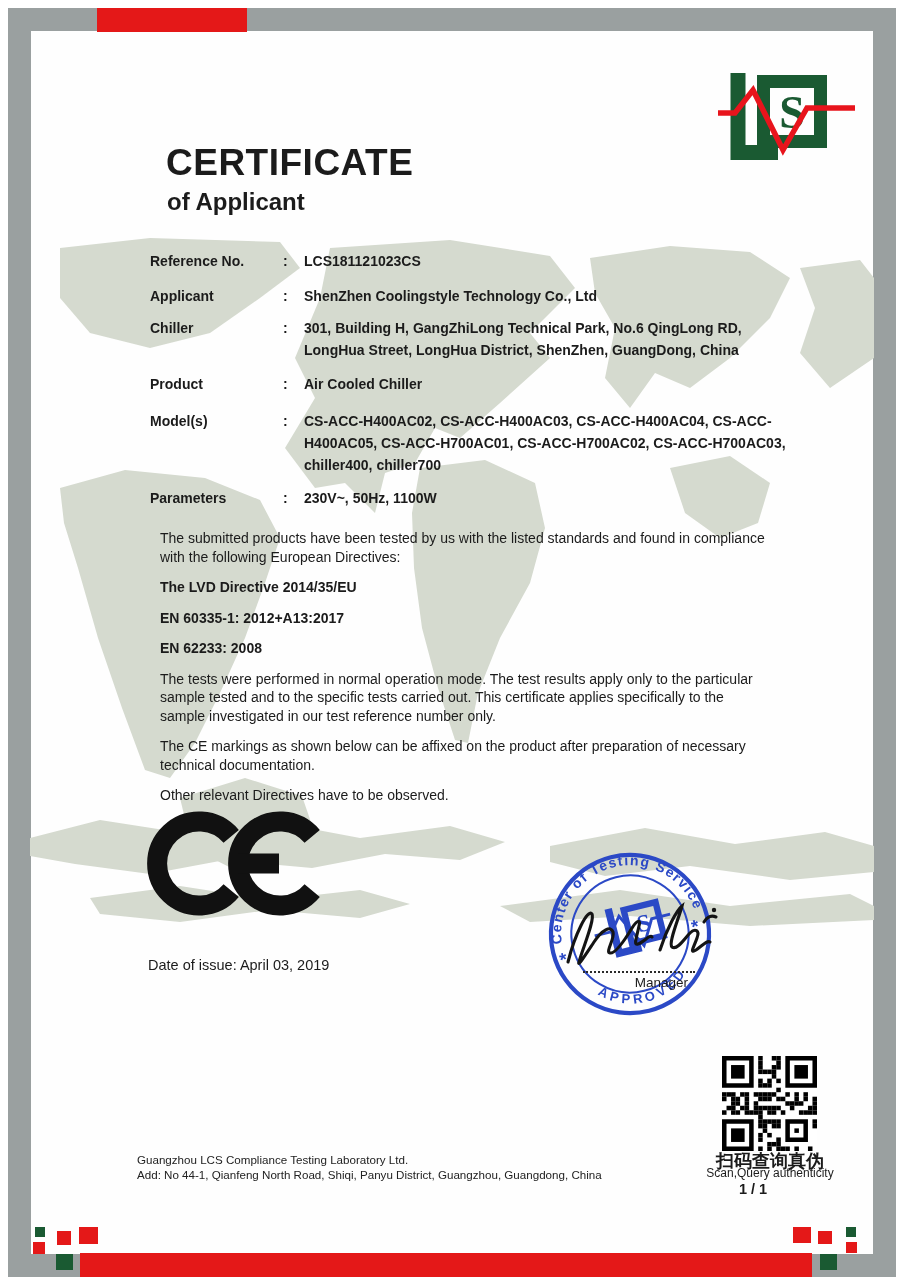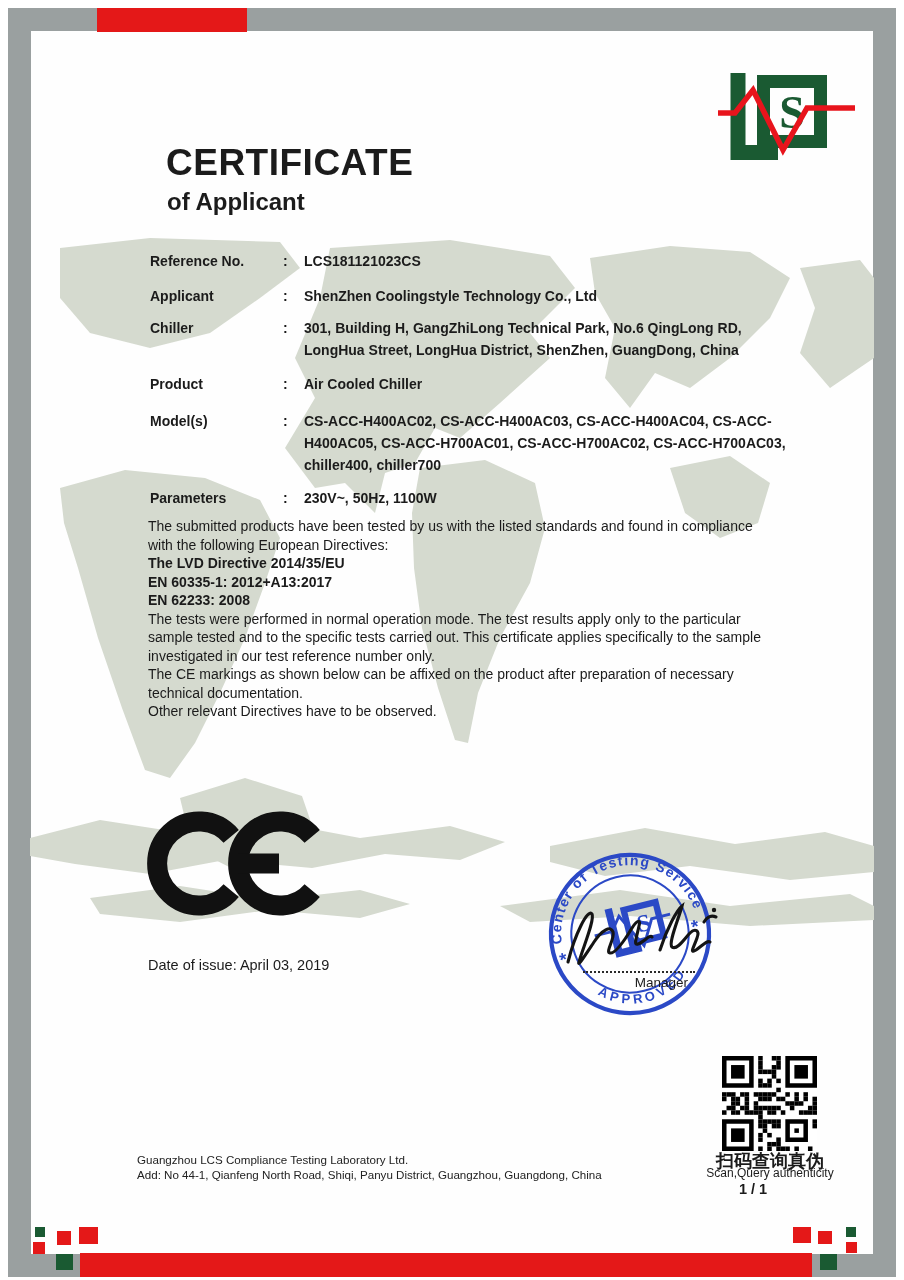--- a/index.html
+++ b/index.html
@@ -16,21 +16,21 @@
   .content{position:absolute;z-index:5}
   .bar{background:var(--red)}
   .sq-r{background:var(--red)} .sq-g{background:var(--green)}
   .title{left:166px;top:142px;font-size:37px;font-weight:bold;letter-spacing:.5px}
   .subtitle{left:167px;top:188px;font-size:24px;font-weight:bold}
   .row{left:150px;width:640px;font-size:14px;font-weight:bold;line-height:22px}
   .row .lbl{position:absolute;left:0;top:0;width:132px}
   .row .col{position:absolute;left:133px;top:0}
   .row .val{position:absolute;left:154px;top:0;width:486px}
   .bodytxt{left:148px;top:517px;width:632px;font-size:14px;line-height:18.5px}
-  .bodytxt p{margin:0}
+  .bodytxt p{margin:12px}
   .b{font-weight:bold}
   .mb16{margin-bottom:16px}.mb11{margin-bottom:11px}.mb12{margin-bottom:11.5px}.mb9{margin-bottom:8.5px}
   .dateline{left:148px;top:957px;font-size:14.5px;font-weight:normal}
   .stamp{left:537px;top:841px;z-index:6}
   .sig{left:560px;top:898px;z-index:7}
   .dotline{left:583px;top:971px;width:112px;border-top:2px dotted #2a2a2a;z-index:7}
   .manager{left:600px;top:975px;width:88px;text-align:right;font-size:13.5px;z-index:6}
   .qr{left:722px;top:1056px;z-index:5}
   .qrcap1{left:692px;top:1149px;width:156px;text-align:center;font-weight:bold;font-size:18px}
   .qrcap2{left:676px;top:1166px;width:188px;text-align:center;font-weight:normal;font-size:12px}

